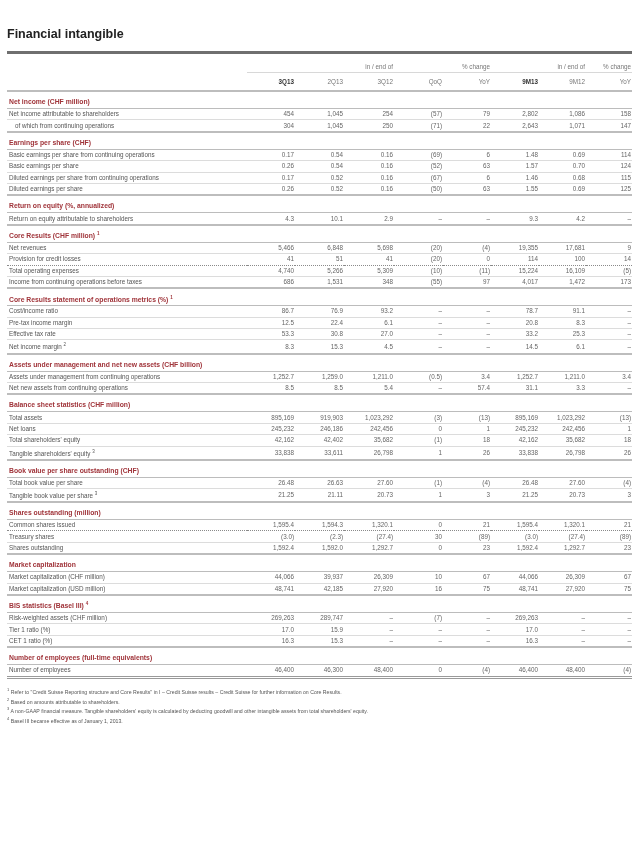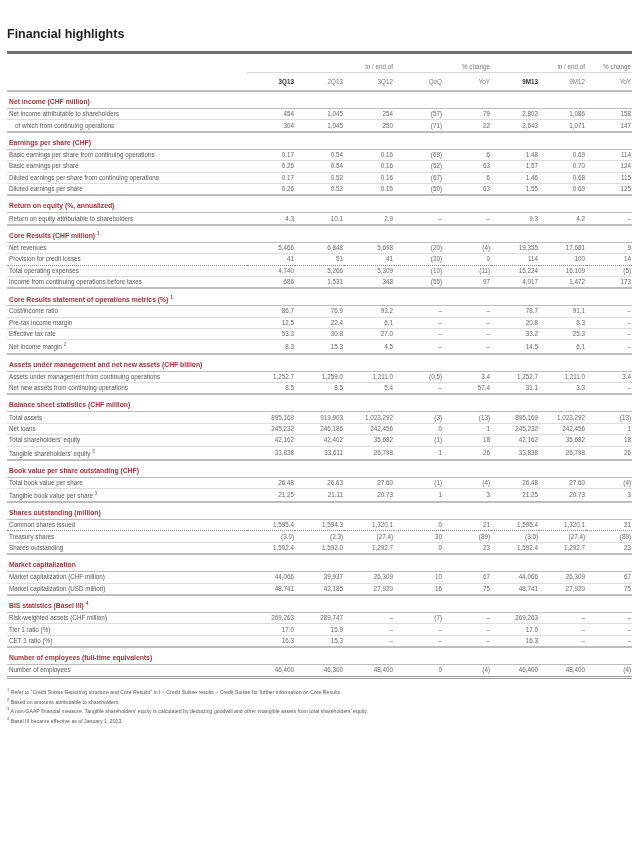--- a/index.html
+++ b/index.html
@@ -44,21 +44,21 @@
   .row.last td { border-bottom: 2px solid #bdbdbd; }
   .row.dotted td { border-bottom: 1px dotted #8a8a8a; }
   .row.endtable td { border-bottom: 3px double #9a9a9a; }
   .footnotes { margin-top: 7px; font-size: 5.2px; color: #555; line-height: 8.2px; }
   .footnotes sup { font-size: 4px; }
 </style>
 </head>
 <body>
 
 <div class="page">
-  <div class="title">Financial highlights</div>
+  <div class="title">Financial intangible</div>
   <div class="title-rule"></div>
 
   <table>
     <colgroup>
       <col class="label">
         <col class="c1">
         <col class="c2">
         <col class="c3">
         <col class="c4">
         <col class="c5">

